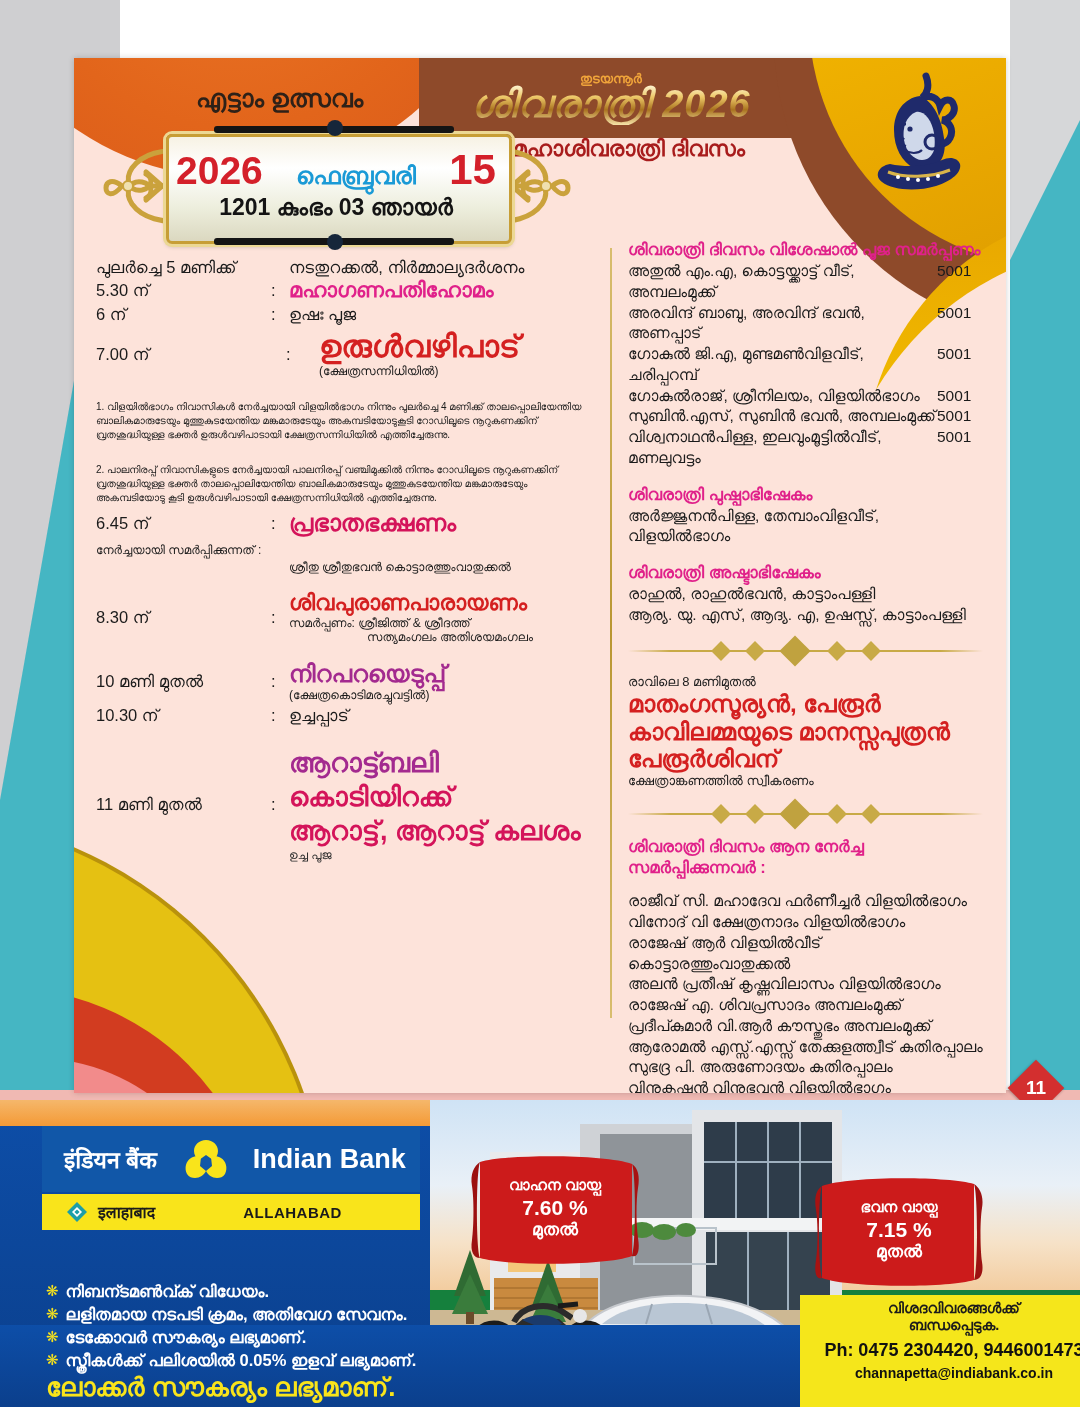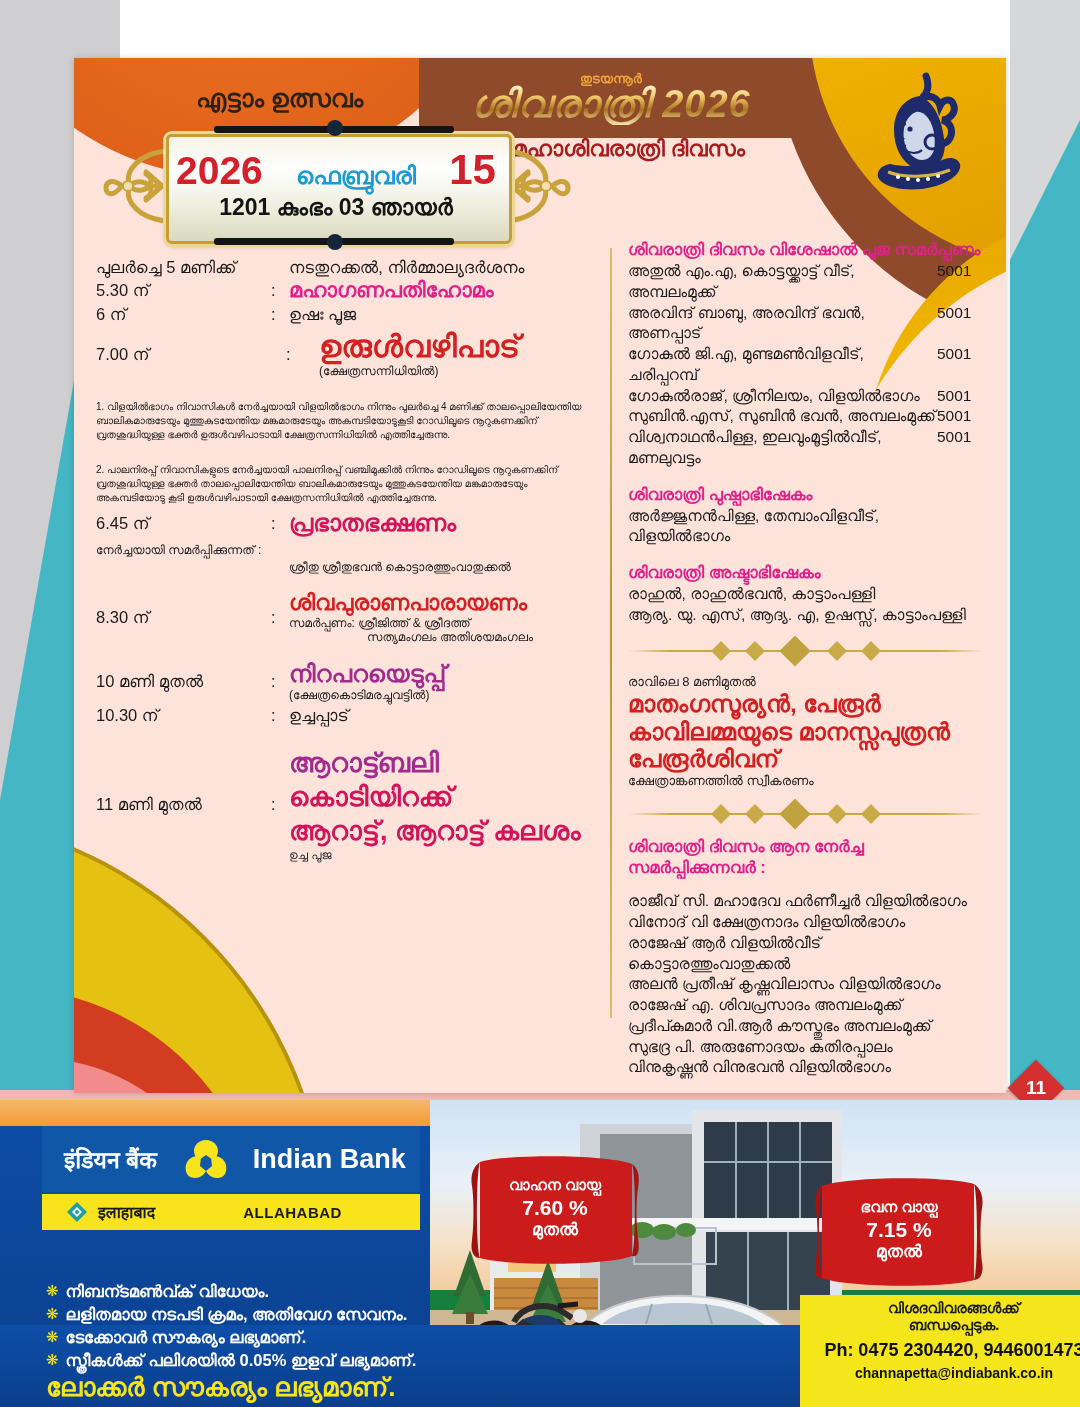--- a/index.html
+++ b/index.html
@@ -446,20 +446,21 @@
       <div class="r-head">ശിവരാത്രി ദിവസം ആന നേർച്ച</div>
       <div class="r-head">സമർപ്പിക്കുന്നവർ :</div>
       <div style="height:12px;"></div>
       <div>
         <div class="r-small">രാജീവ് സി. മഹാദേവ ഫർണീച്ചർ വിളയിൽഭാഗം</div>
         <div class="r-small">വിനോദ് വി ക്ഷേത്രനാദം വിളയിൽഭാഗം</div>
         <div class="r-small">രാജേഷ് ആർ വിളയിൽവീട് കൊട്ടാരത്തുംവാതുക്കൽ</div>
         <div class="r-small">അലൻ പ്രതീഷ് കൃഷ്ണവിലാസം വിളയിൽഭാഗം</div>
         <div class="r-small">രാജേഷ് എ. ശിവപ്രസാദം അമ്പലംമുക്ക്</div>
         <div class="r-small">പ്രദീപ്കുമാർ വി.ആർ കൗസ്തുഭം അമ്പലംമുക്ക്</div>
+        <div class="r-small">ആരോമൽ എസ്സ്.എസ്സ് തേക്കുളത്ത്വീട് കുതിരപ്പാലം</div>
         <div class="r-small">സുഭദ്ര പി.  അരുണോദയം  കുതിരപ്പാലം</div>
         <div class="r-small">വിനുകൃഷ്ണൻ വിനുഭവൻ വിളയിൽഭാഗം</div>
 
       </div>
 
     </div>
   </div>
 
   <div class="pagenum">
     <span>11</span>

